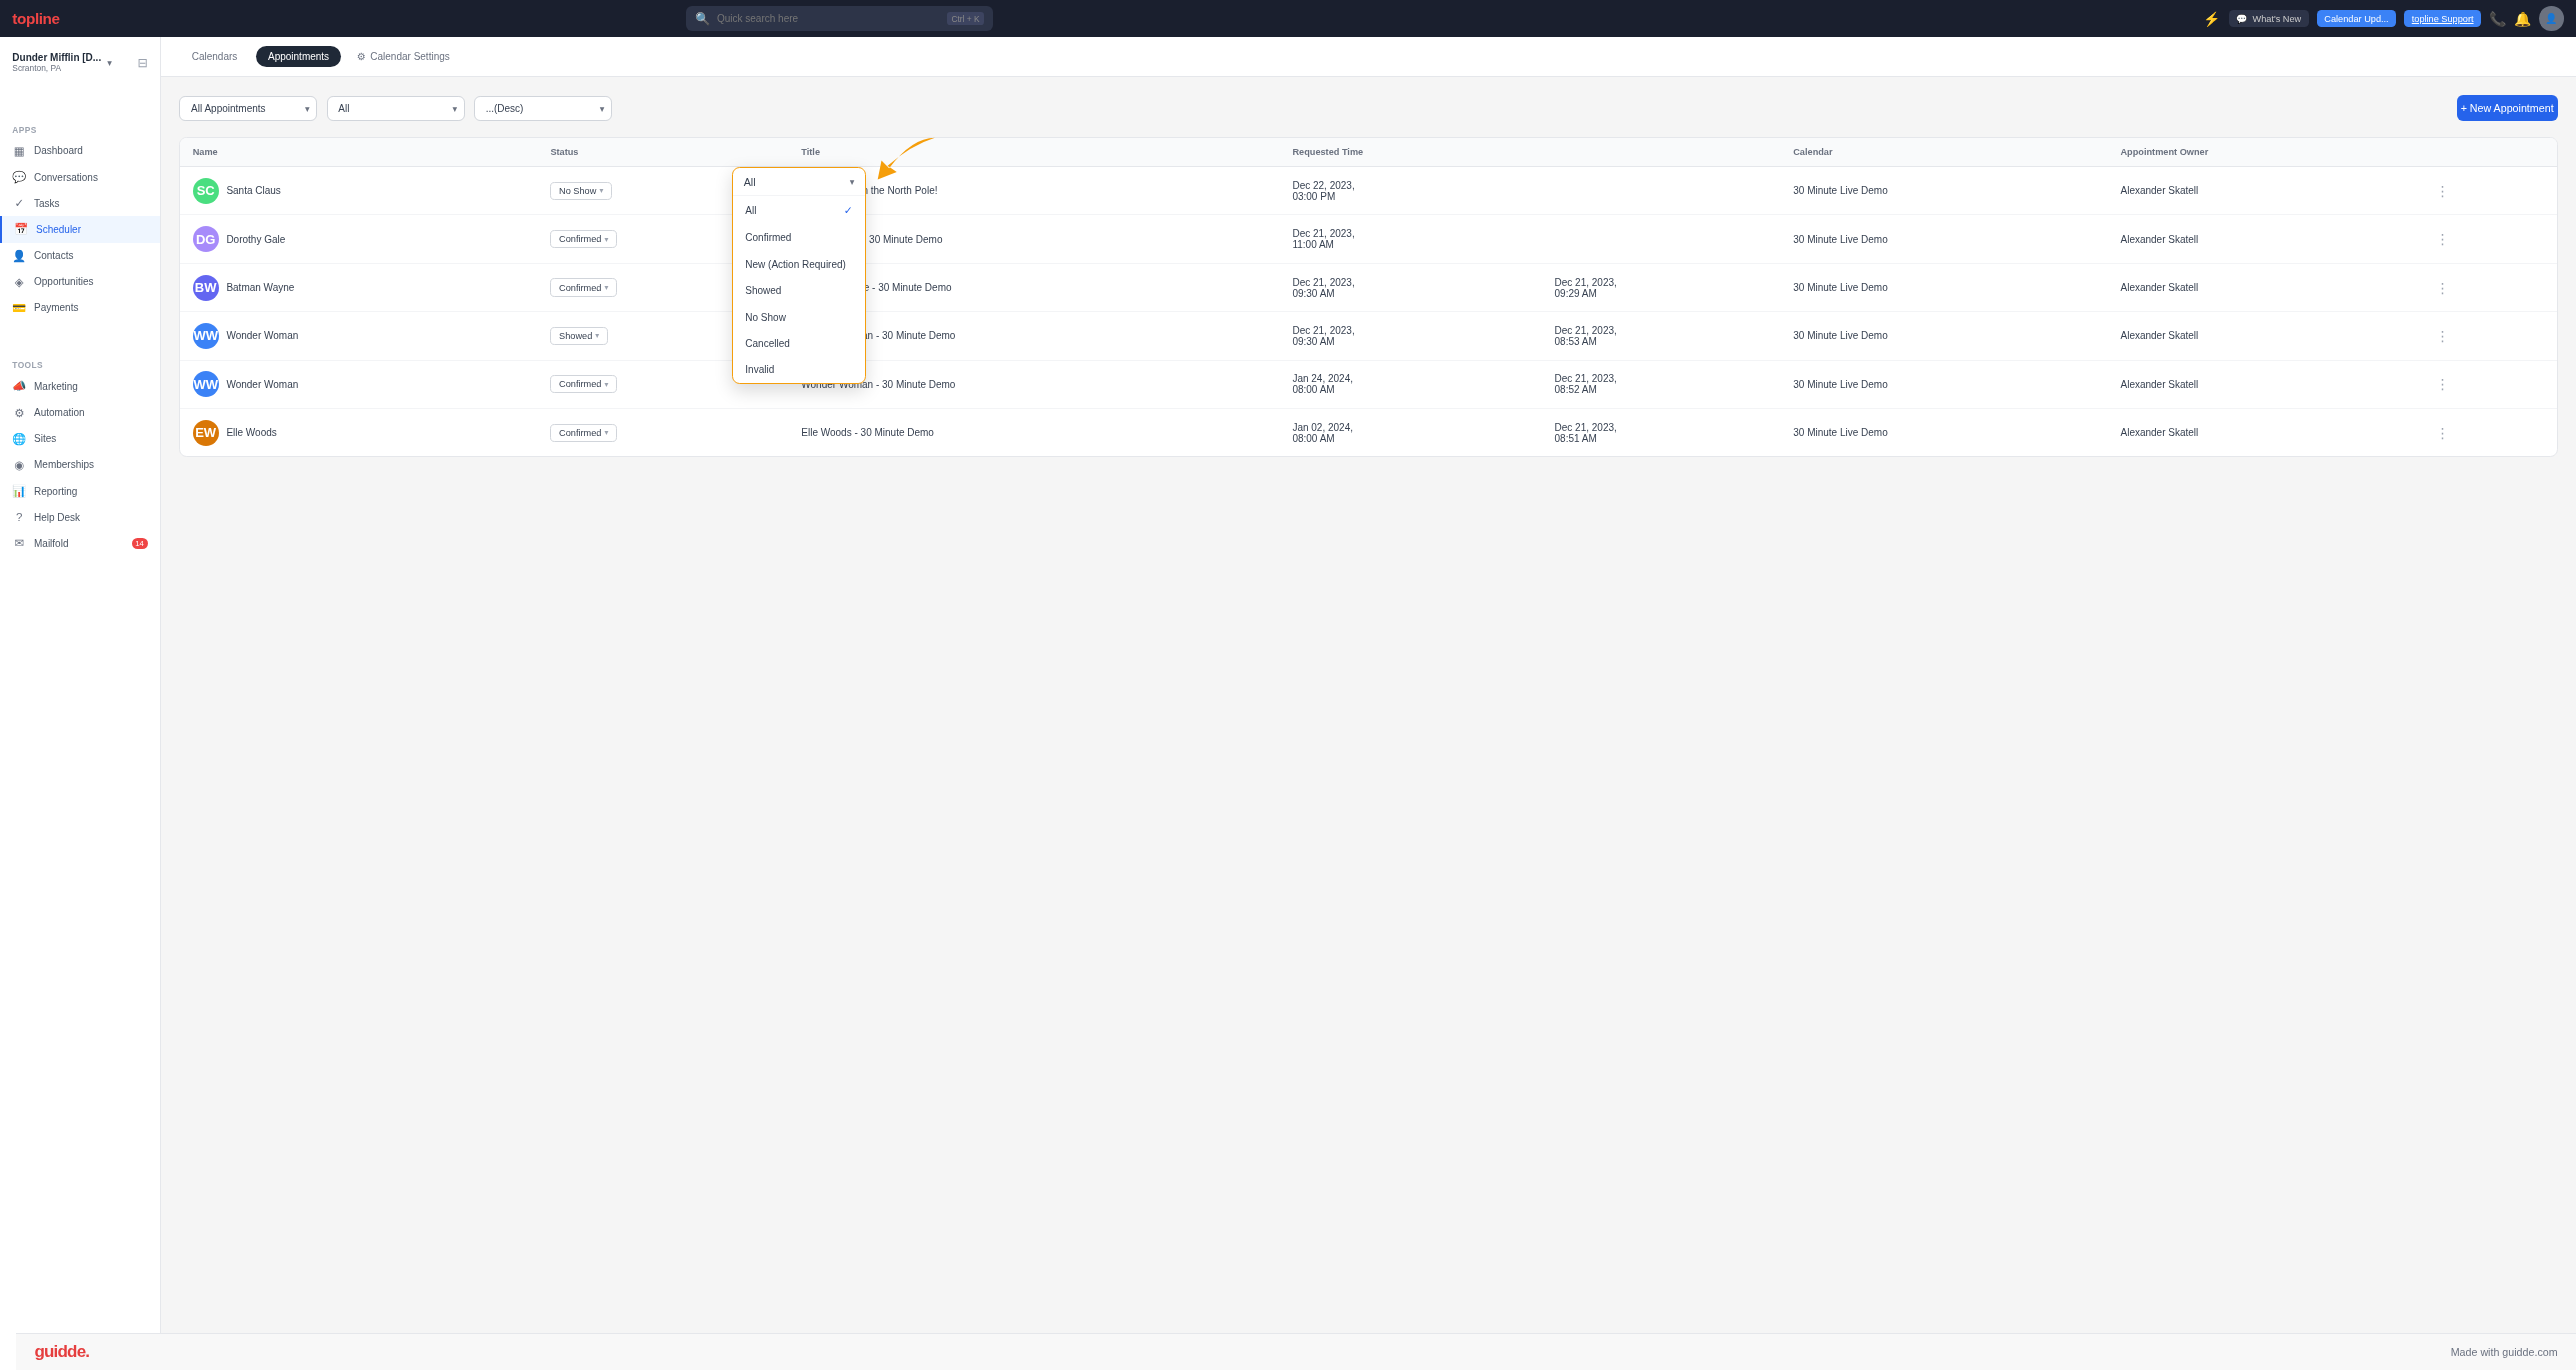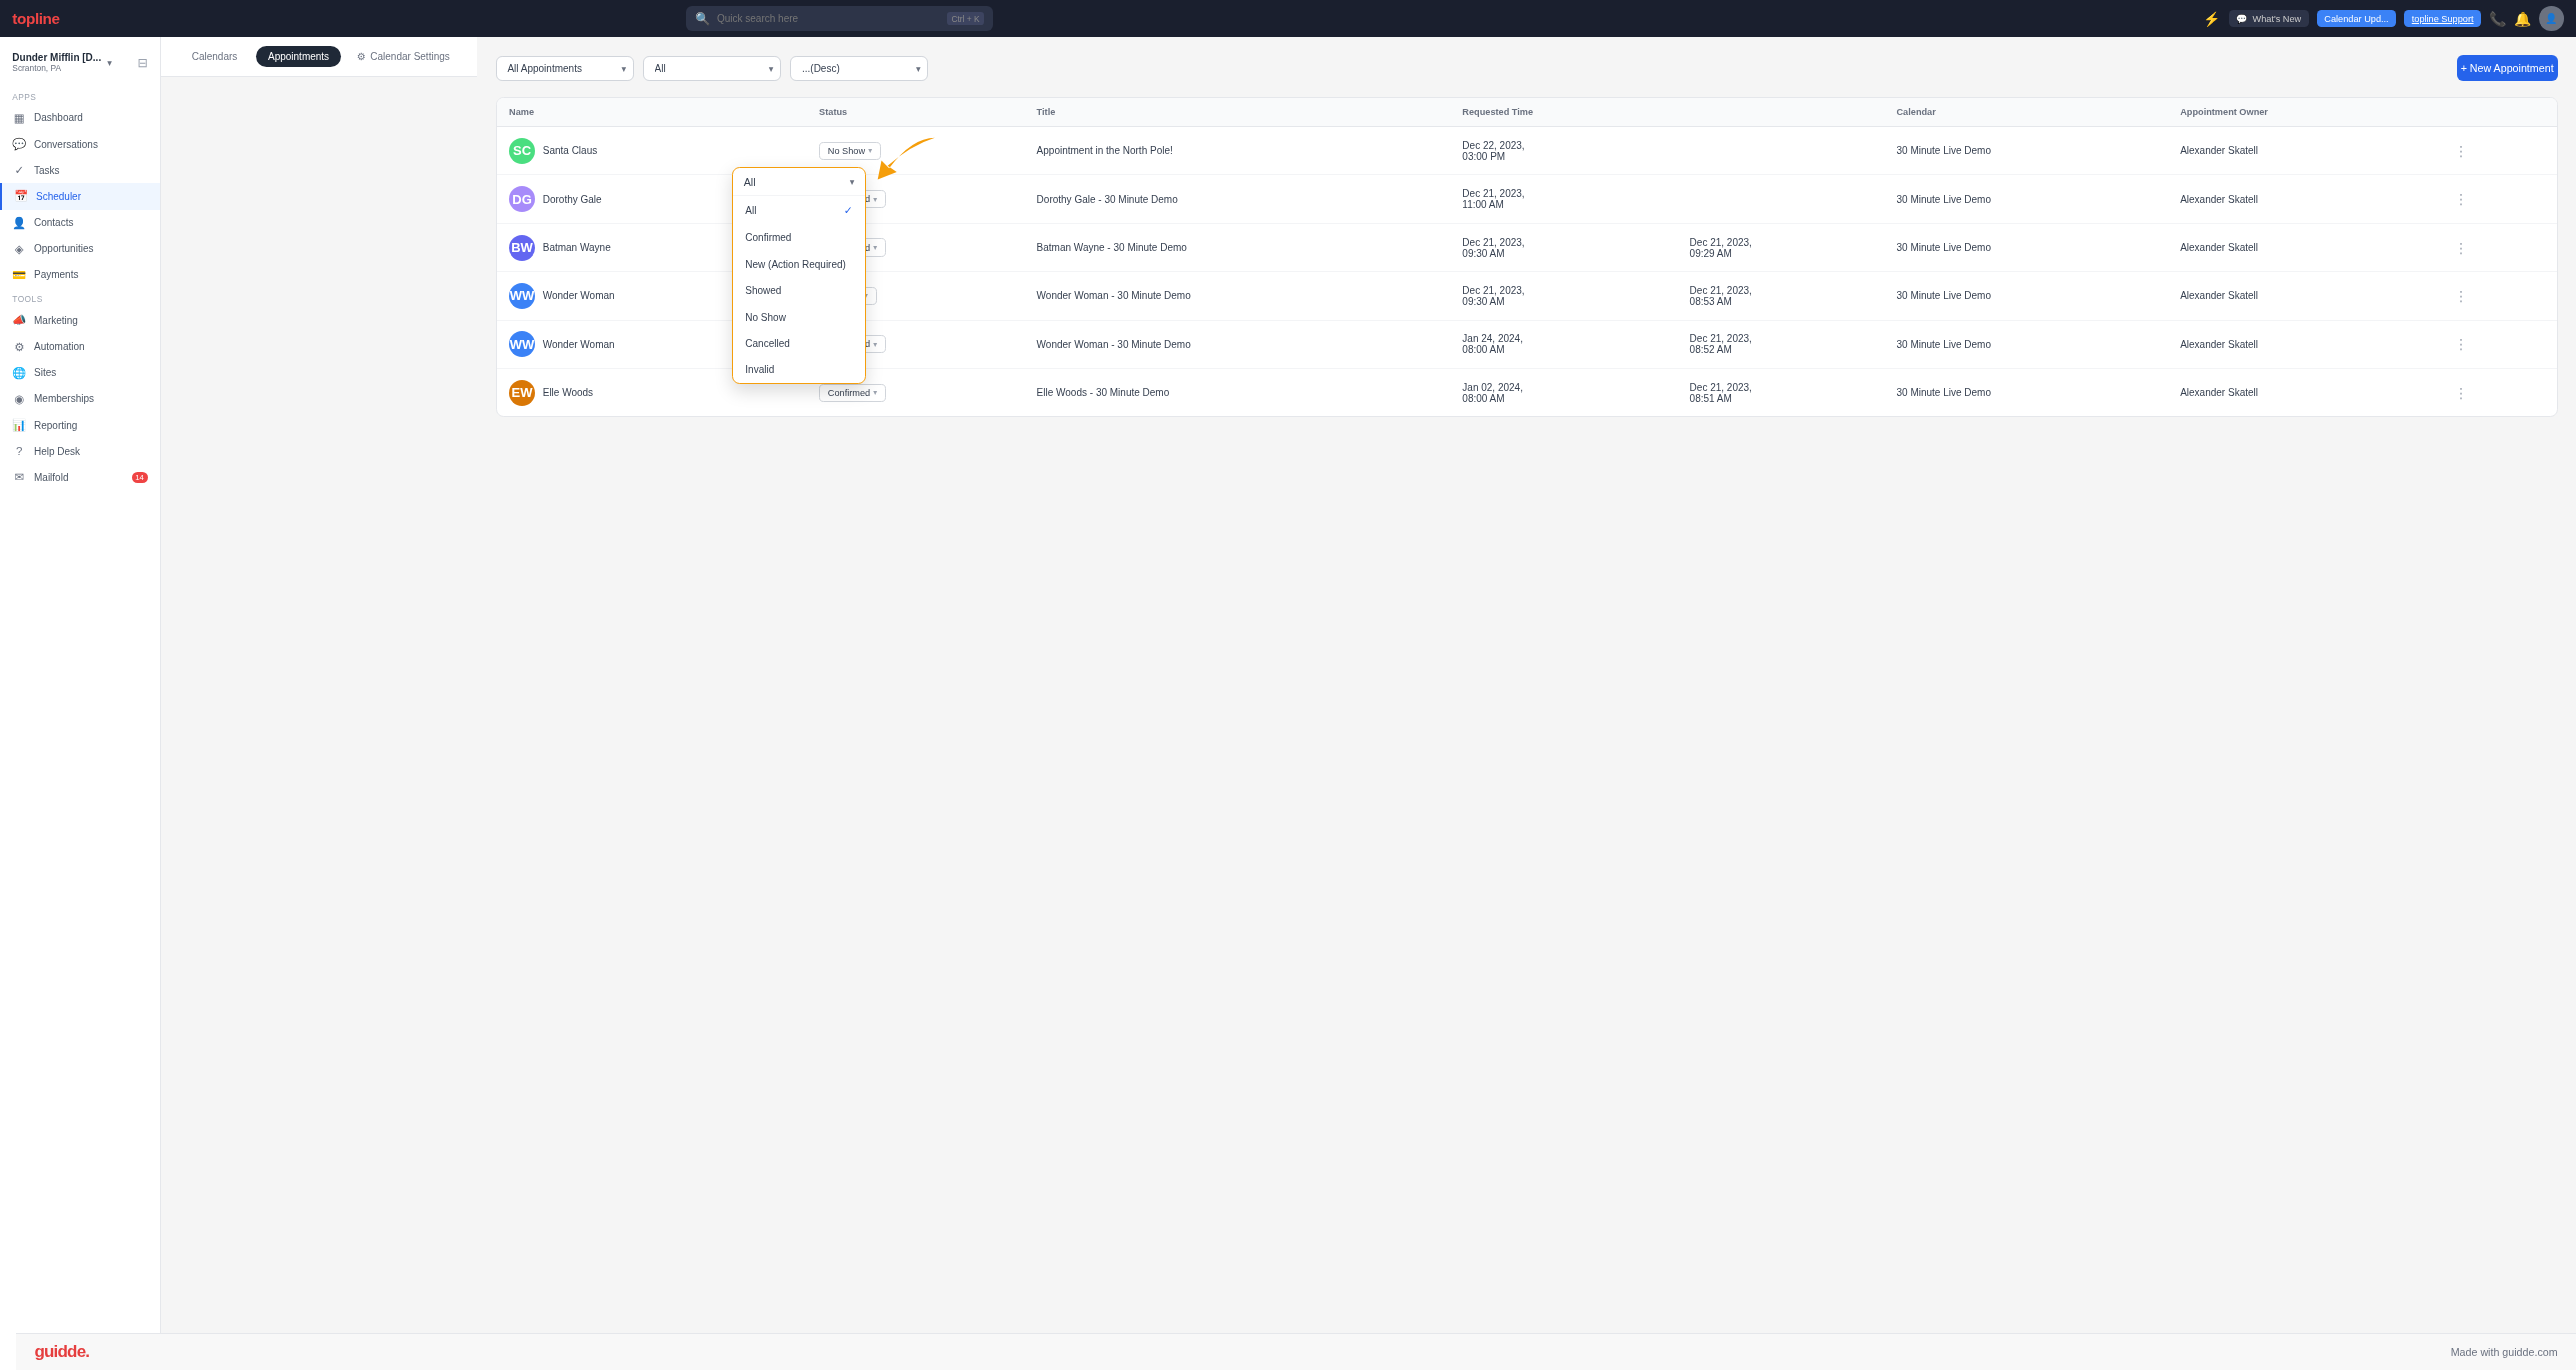--- a/index.html
+++ b/index.html
@@ -135,24 +135,25 @@
     }
     .sidebar-layout-icon {
       margin-left: auto;
       color: #9ca3af;
       font-size: 12.3px;
       cursor: pointer;
     }
     .sidebar-section-label {
       font-size: 8.4px;
       color: #9ca3af;
-      font-weight: 400;
+      font-weight: 700;
       padding: 6.1px 12.3px 3.1px;
       text-transform: uppercase;
       letter-spacing: 0.05em;
+      margin-top: 33px;
     }
     .sidebar-item {
       display: flex;
       align-items: center;
       gap: 7.7px;
       padding: 6.1px 12.3px;
       cursor: pointer;
       color: #4b5563;
       font-size: 10px;
       border-radius: 0;
@@ -180,21 +181,21 @@
       font-size: 7.7px;
       border-radius: 7.7px;
       padding: 0.8px 3.8px;
       margin-left: auto;
     }
 
     
     .main {
       flex: 1;
       display: flex;
-      flex-direction: row;
+      flex-direction: column;
       overflow: hidden;
     }
 
     
     .sub-header {
       background: white;
       border-bottom: 0.8px solid #e5e7eb;
       padding: 0 18.4px;
       display: flex;
       align-items: center;

